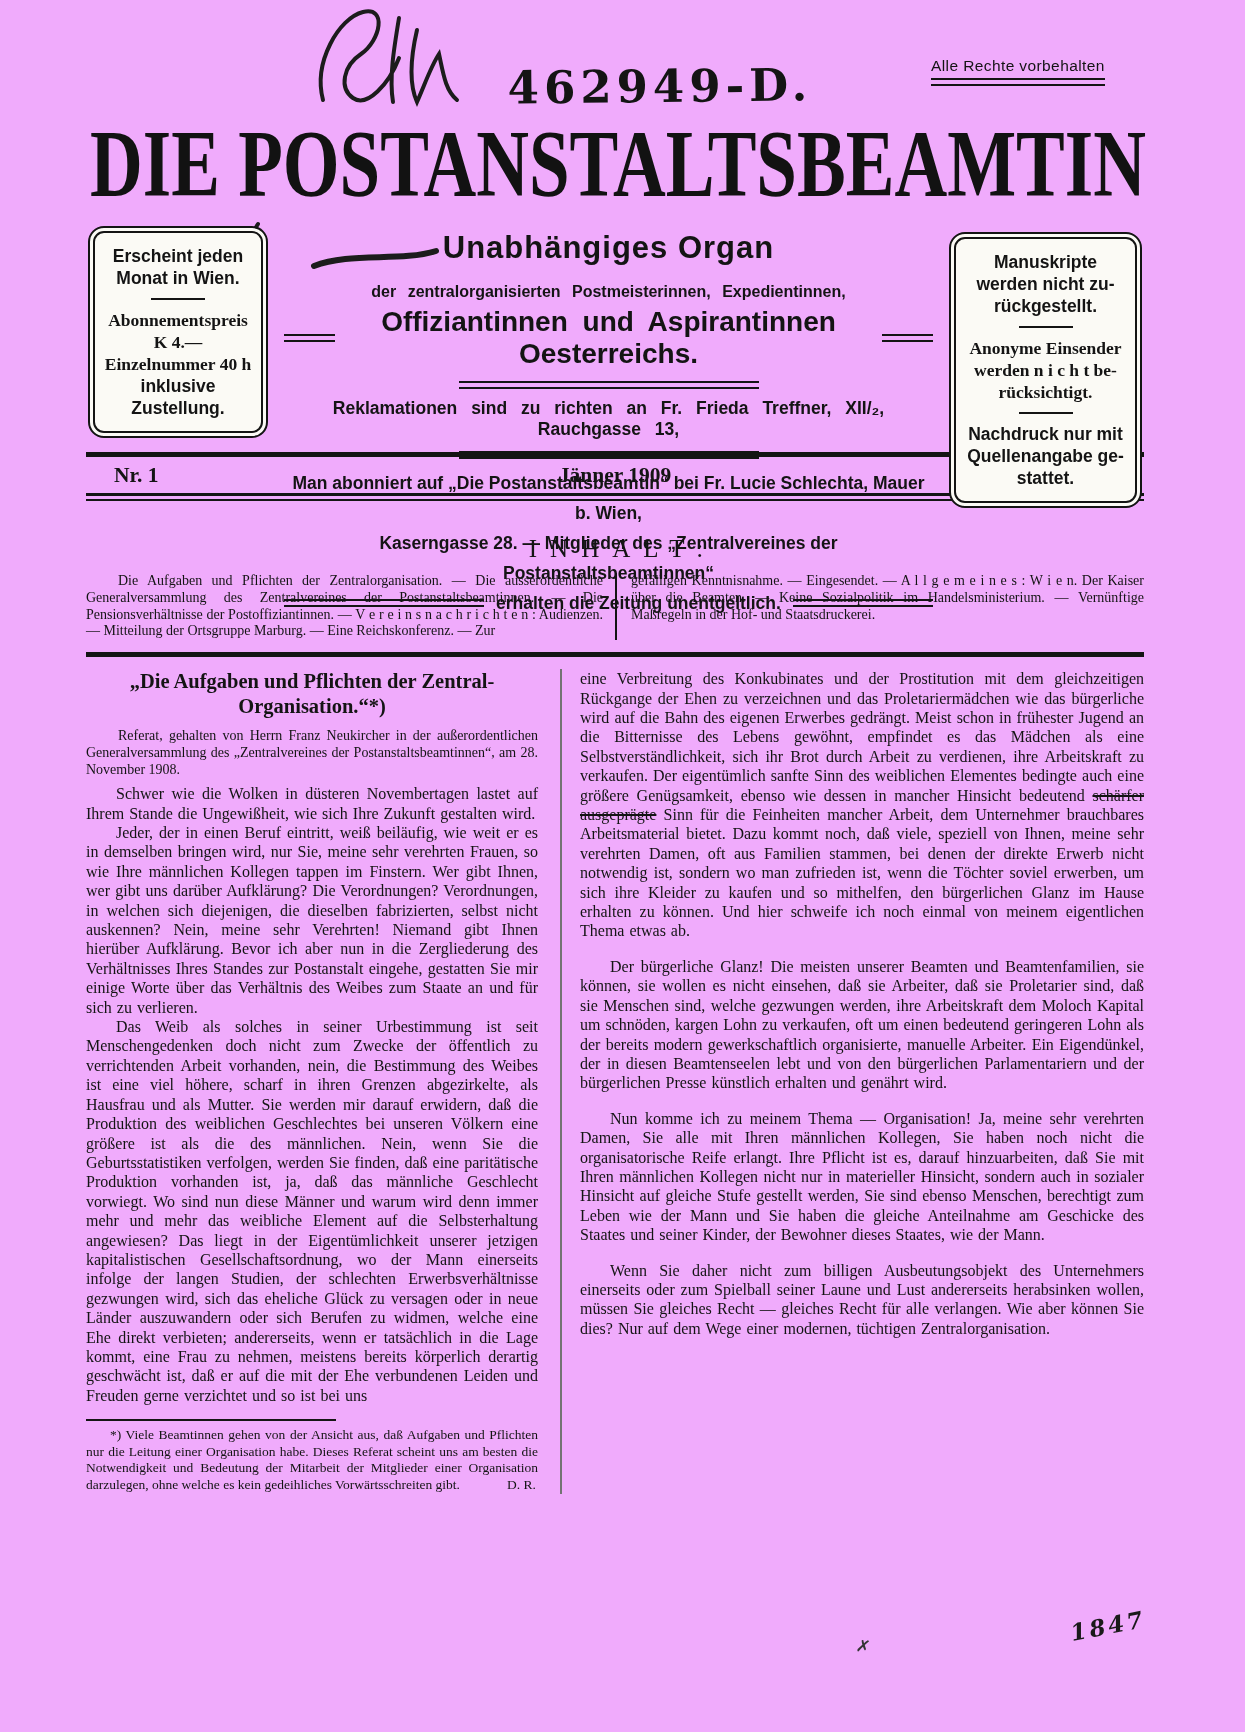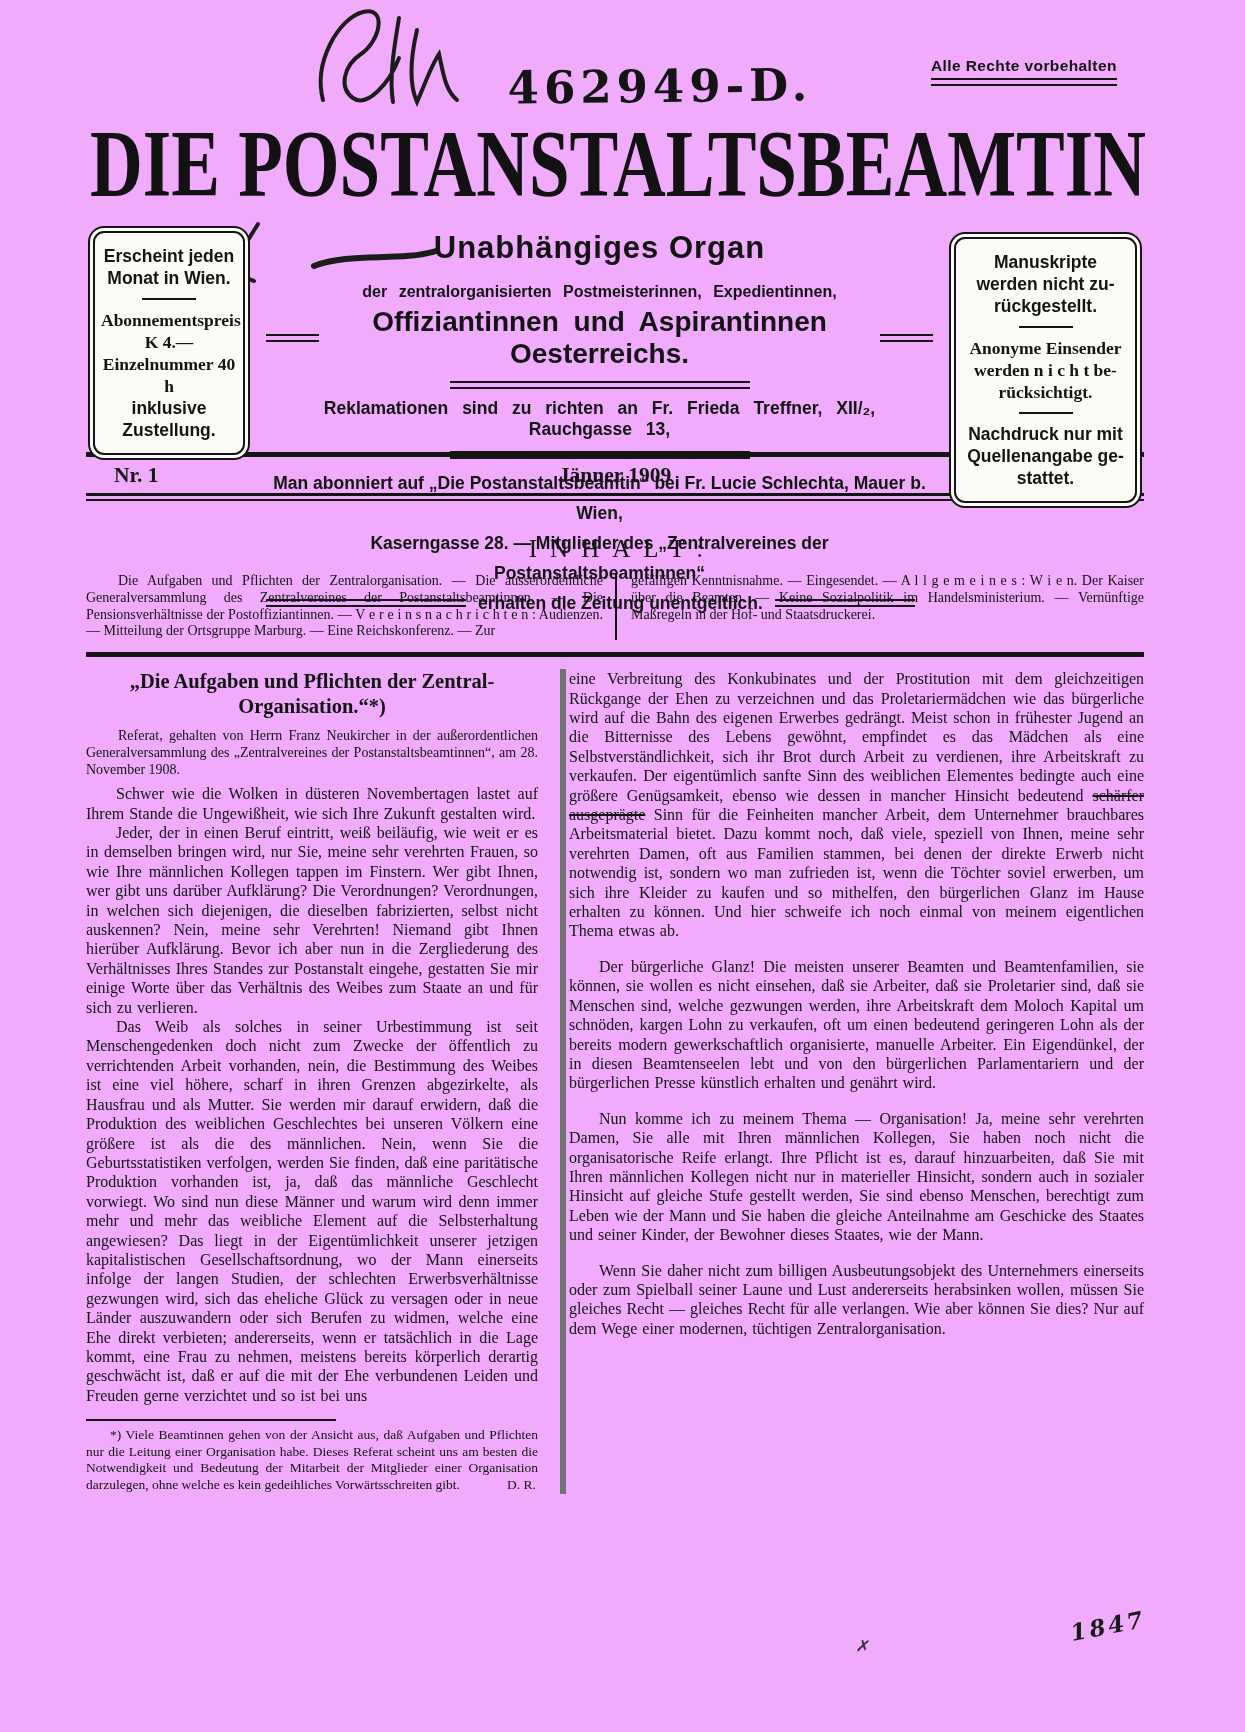--- a/index.html
+++ b/index.html
@@ -13,32 +13,32 @@
   
   .squiggle { position:absolute; left:295px; top:2px; }
   .squiggle-dash { position:absolute; left:308px; top:244px; }
   .checkmark { position:absolute; left:186px; top:218px; }
   .stamp {
     position:absolute; left:470px; top:60px; width:380px; text-align:center;
     font-family:"DejaVu Serif", serif; font-weight:bold; font-size:45px;
     letter-spacing:5px; transform:rotate(-0.6deg);
   }
   .rights { position:absolute; left:931px; top:57px; text-align:center; }
-  .rights-text { font-family:"Liberation Sans", sans-serif; font-weight:bold; font-size:15.5px; letter-spacing:0.4px; }
+  .rights-text { font-family:"Liberation Sans", sans-serif; font-weight:normal; font-size:15.5px; letter-spacing:0.4px; }
   .dbl { height:4px; border-top:2px solid #141414; border-bottom:2px solid #141414; }
   .rights-line { margin-top:3px; }
 
   
   .masthead { position:absolute; left:88px; top:110px; }
 
   
   .boxes { position:absolute; left:88px; top:226px; width:1054px; display:flex; align-items:flex-start; }
   .box-outer { border:2px solid #141414; border-radius:16px; padding:3px; background:#fbfaf5; }
   .box-inner { border:2.5px solid #141414; border-radius:11px; text-align:center; padding:12px 6px; }
-  .box-left { width:162px; box-sizing:border-box; }
+  .box-left { width:180px; box-sizing:border-box; }
   .box-left .box-inner { min-height:172px; }
   .box-right { width:193px; box-sizing:border-box; margin-top:6px; }
   .box-line { font-size:17.5px; line-height:22px; font-weight:bold; }
   .box-divider { width:54px; border-top:2px solid #141414; margin:9px auto; }
   .center-block { flex:1; padding:0 16px; text-align:center; }
   .organ { font-weight:bold; font-size:31px; letter-spacing:1px; margin-top:4px; }
   .org2 { font-weight:bold; font-size:16px; word-spacing:7px; margin-top:17px; }
   .org3row { display:flex; align-items:center; justify-content:center; gap:14px; margin-top:5px; }
   .org3 { font-weight:bold; font-size:28px; word-spacing:7px; }
   .w64 { width:64px; } .w140 { width:140px; } .w200 { width:200px; } .w300 { width:300px; margin:11px auto 9px; }
@@ -60,21 +60,21 @@
   .inhalt-cols { margin:10px 0 0 86px; width:1058px; display:flex; box-sizing:border-box; }
   .inhalt-left { width:50%; padding-right:12px; box-sizing:border-box; }
   .inhalt-right { width:50%; padding-left:14px; border-left:2px solid #141414; box-sizing:border-box; }
   .inhalt-text { font-size:14px; line-height:16.8px; text-align:justify; }
   .indent { text-indent:32px; }
   .rule-c { margin:12px 0 0 86px; width:1058px; border-top:5px solid #141414; }
 
   
   .article { margin:12px 0 0 86px; width:1058px; display:flex; box-sizing:border-box; }
   .col-left { width:474px; padding-right:22px; box-sizing:border-box; }
-  .col-right { flex:1; padding-left:3px; border-left:6px solid #737373; box-sizing:border-box; }
+  .col-right { flex:1; padding-left:18px; border-left:2px solid #737373; box-sizing:border-box; }
   .art-title { text-align:center; font-weight:bold; font-size:20.5px; line-height:25px; }
   .art-lead { margin:8px 0 0; font-size:14px; line-height:17px; text-align:justify; text-indent:32px; }
   .body-p { margin:0; font-size:16px; line-height:19.4px; text-align:justify; text-indent:30px; word-spacing:1px; }
   .mt6 { margin-top:6px; } .mt8 { margin-top:16px; }
   .struck { text-decoration:line-through; text-decoration-thickness:2px; }
   .fn-rule { width:250px; border-top:2px solid #141414; margin:14px 0 6px; }
   .footnote { position:relative; margin:0; font-size:13.5px; line-height:16.6px; text-align:justify; text-indent:24px; }
   .fn-sig { position:absolute; right:2px; bottom:0; }
 
   

